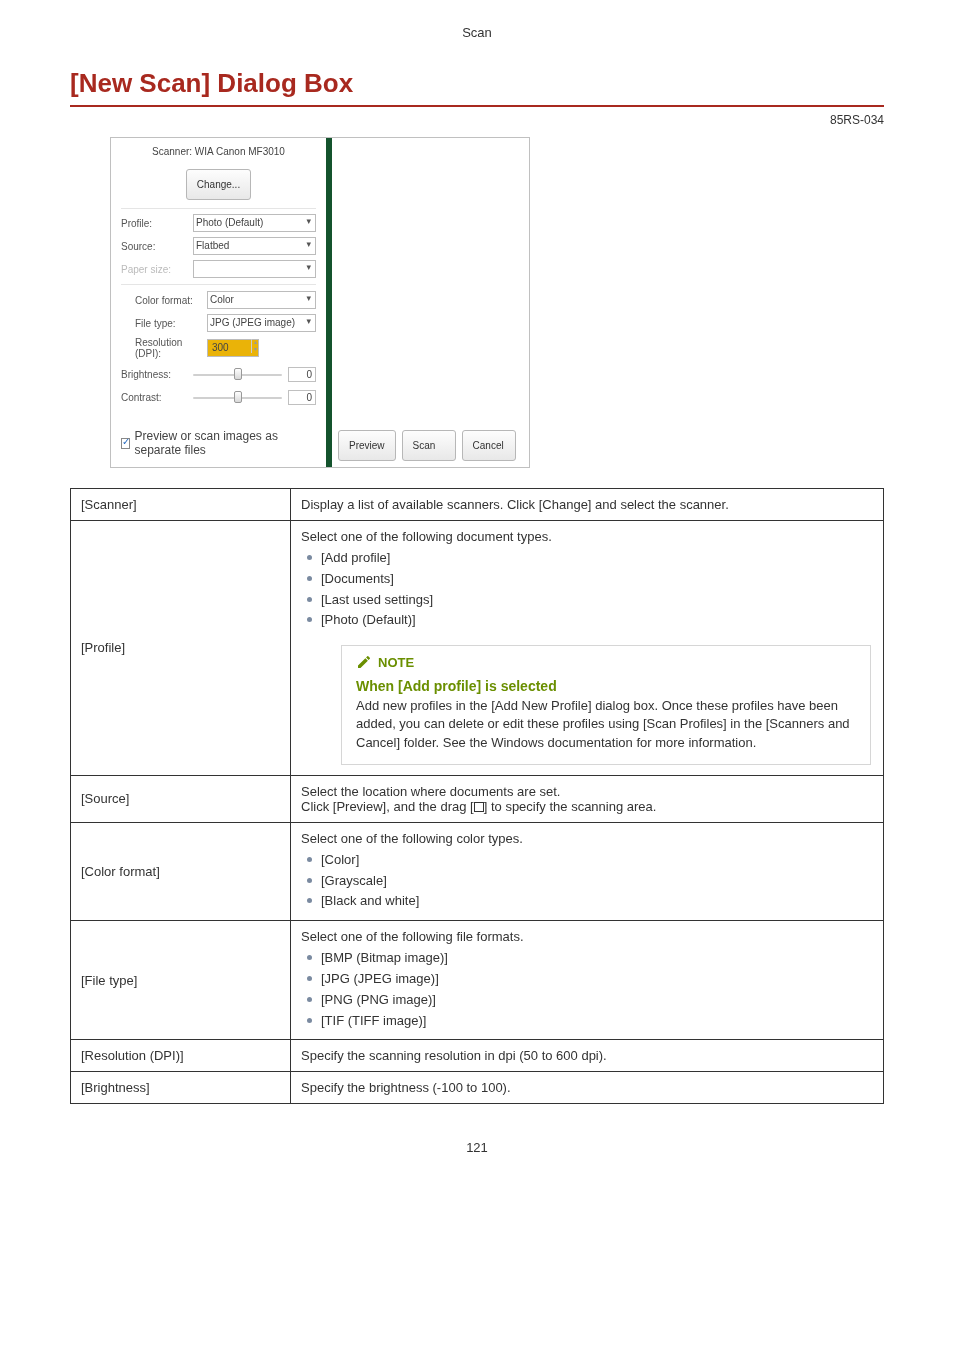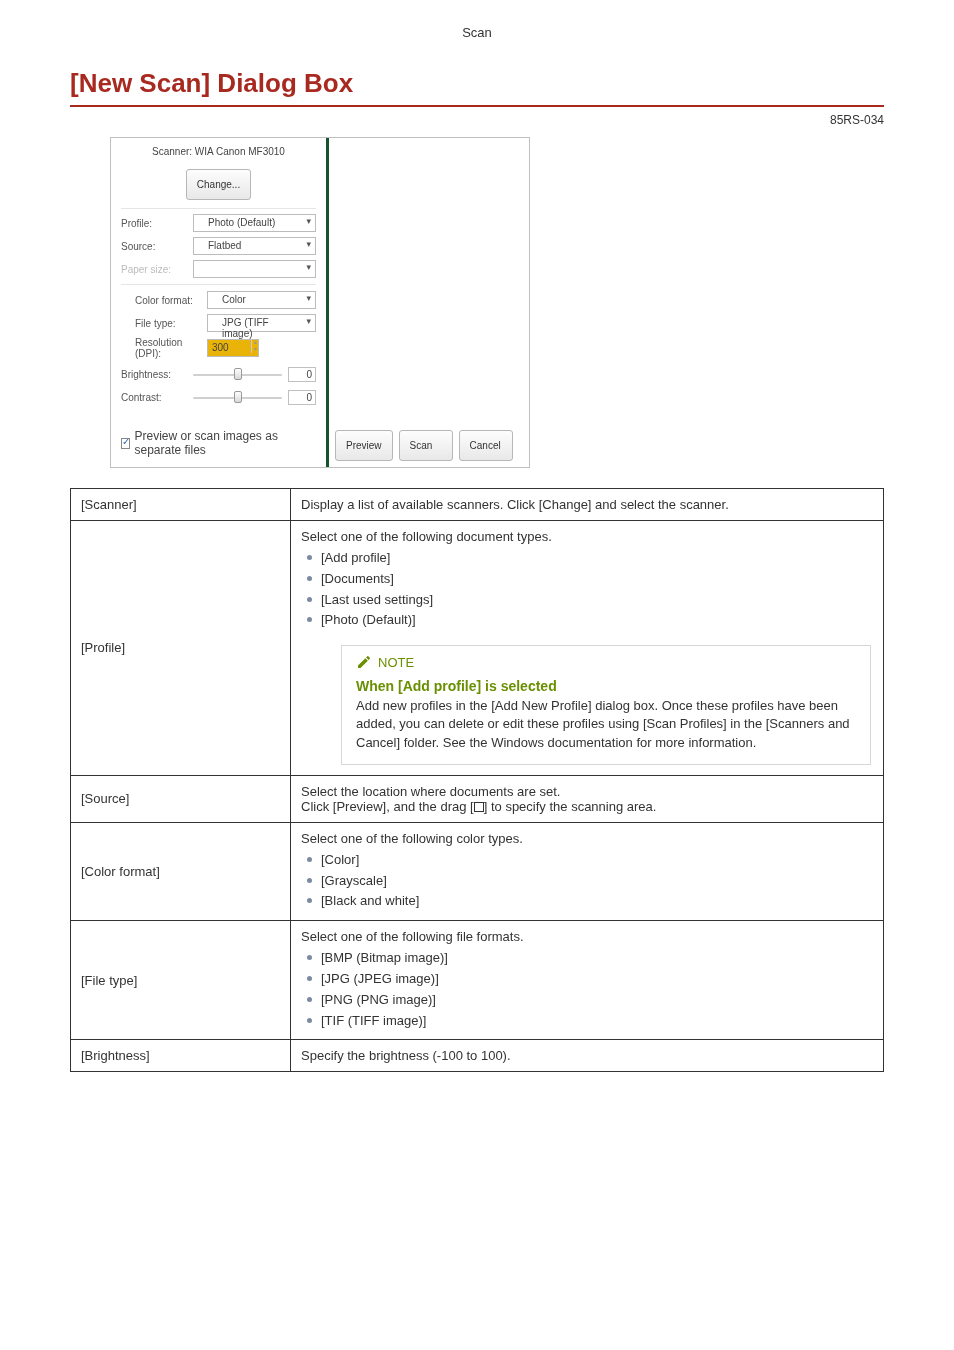--- a/index.html
+++ b/index.html
@@ -74,21 +74,21 @@
   }
   .dialog-body {
     display: flex;
   }
   .dialog-left {
     width: 215px;
     padding: 8px 10px 10px 10px;
   }
   .dialog-right {
     flex: 1;
-    border-left: 3px solid #14532d;
+    border-left: 6px solid #14532d;
     display: flex;
     flex-direction: column;
   }
   .preview-area {
     flex: 1;
     min-height: 260px;
   }
   .dialog-footer {
     display: flex;
     gap: 6px;
@@ -120,21 +120,21 @@
     font-size: 10px;
     margin: 5px 0;
   }
   .form-row .lbl { width: 72px; color: #555; }
   .form-row.disabled .lbl, .form-row.disabled .sel { color: #bbb; }
   .sel {
     flex: 1;
     border: 1px solid #bcbcbc;
     background: #fff;
     font-size: 10px;
-    padding: 2px 14px;
+    padding: 2px 2px;
     height: 18px;
     position: relative;
   }
   .sel.arrow::after {
     content: "▾";
     position: absolute;
     right: 4px; top: 1px;
     font-size: 9px;
     color: #555;
   }
@@ -245,21 +245,21 @@
   .note-box {
     border: 1px solid #d6d6d6;
     margin: 14px 2px 2px 40px;
     padding: 8px 14px 12px 14px;
   }
   .note-head {
     display: flex;
     align-items: center;
     gap: 6px;
     color: #6a8f00;
-    font-weight: normal;
+    font-weight: bold;
     font-size: 13px;
   }
   .note-head svg { width: 16px; height: 16px; }
   .note-sub {
     color: #6a8f00;
     font-weight: bold;
     font-size: 14px;
     margin-top: 8px;
   }
   .note-body {
@@ -314,21 +314,21 @@
 
           <div class="divider-light"></div>
 
           <div class="sect2">
             <div class="form-row">
               <span class="lbl">Color format:</span>
               <span class="sel arrow">Color</span>
             </div>
             <div class="form-row">
               <span class="lbl">File type:</span>
-              <span class="sel arrow">JPG (TIFF image)</span>
+              <span class="sel arrow">JPG (JPEG image)</span>
             </div>
             <div class="form-row">
               <span class="lbl">Resolution (DPI):</span>
               <span class="spin">300</span>
             </div>
           </div>
 
           <div class="slider-row">
             <span class="lbl">Brightness:</span>
             <div class="slider">
@@ -418,19 +418,24 @@
         <div>Select one of the following file formats.</div>
         <ul class="small">
           <li>[BMP (Bitmap image)]</li>
           <li>[JPG (JPEG image)]</li>
           <li>[PNG (PNG image)]</li>
           <li>[TIF (TIFF image)]</li>
         </ul>
       </td>
     </tr>
     <tr>
+      <td class="key">[Resolution (DPI)]</td>
+      <td>Specify the scanning resolution in dpi (50 to 600 dpi).</td>
+    </tr>
+    <tr>
       <td class="key">[Brightness]</td>
       <td>Specify the brightness (-100 to 100).</td>
     </tr>
   </tbody>
     </table>
 
+  <div class="page-number">121</div>
 </div>
 
 </body></html>

